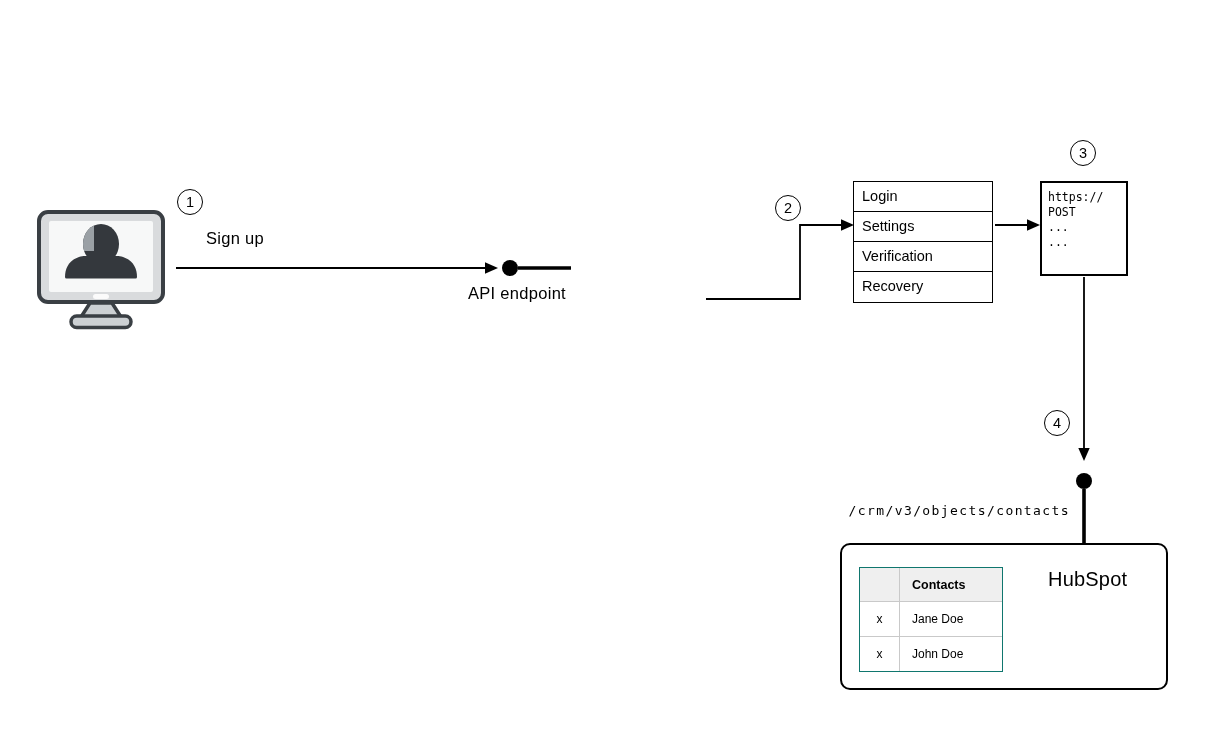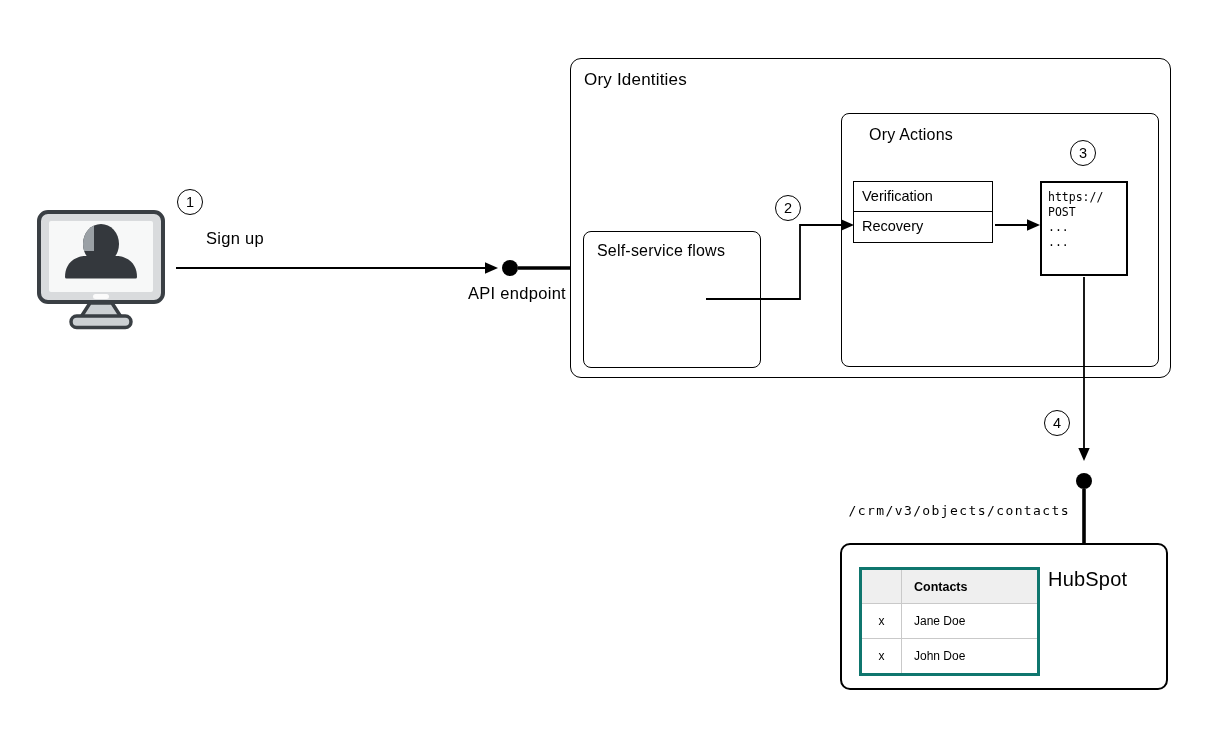--- a/index.html
+++ b/index.html
@@ -36,48 +36,39 @@
   .badge-3{left:1070px;top:140px;}
   .badge-4{left:1044px;top:410px;}
 
   
   .lbl{position:absolute;font-size:16.5px;letter-spacing:.3px;white-space:nowrap;}
   .lbl-signup{left:206px;top:229px;}
   .lbl-api{right:646px;top:236px;margin-top:48px;}
   .lbl-crm{right:142px;top:503px;font-family:"DejaVu Sans Mono",monospace;font-size:13px;letter-spacing:1.4px;}
 
   
-  .ctable{position:absolute;left:17px;top:22px;width:181px;background:#fff;border:3px solid #0f766e;box-sizing:border-box;}
+  .ctable{position:absolute;left:17px;top:22px;width:144px;background:#fff;border:1px solid #0f766e;box-sizing:border-box;}
   .crow{display:flex;height:35px;border-top:1px solid #c9c9c9;box-sizing:border-box;}
   .crow.chead{height:33px;background:#efefef;border-top:none;}
   .ccell-mark{width:40px;border-right:1px solid #c9c9c9;display:flex;align-items:center;justify-content:center;font-size:12px;box-sizing:border-box;}
   .ccell-name{flex:1;display:flex;align-items:center;padding-left:12px;font-size:12px;}
   .chead .ccell-name{font-weight:700;font-size:12.5px;}
 
   
   .monitor{position:absolute;left:37px;top:210px;width:128px;height:121px;}
 </style>
 </head>
 <body>
 
 <div class="stage">
 
-  <div class="node-box ory-box">
-    <div class="ory-title">Ory Identities</div>
-
-    <div class="node-box ssf-box" style="left:12px;top:172px;">
-      <div class="ssf-title">Self-service flows</div>
-    </div>
-
-    <div class="node-box actions-box" style="left:270px;top:54px;">
-      <div class="actions-title">Ory Actions</div>
-    </div>
-  </div>
 
   <div class="flow-table">
+    <div class="flow-row">Login</div>
+    <div class="flow-row">Settings</div>
     <div class="flow-row">Verification</div>
     <div class="flow-row">Recovery</div>
   </div>
 
   <div class="code-box">
     <div class="code-line">https://</div>
     <div class="code-line">POST</div>
     <div class="code-line">...</div>
     <div class="code-line">...</div>
   </div>

